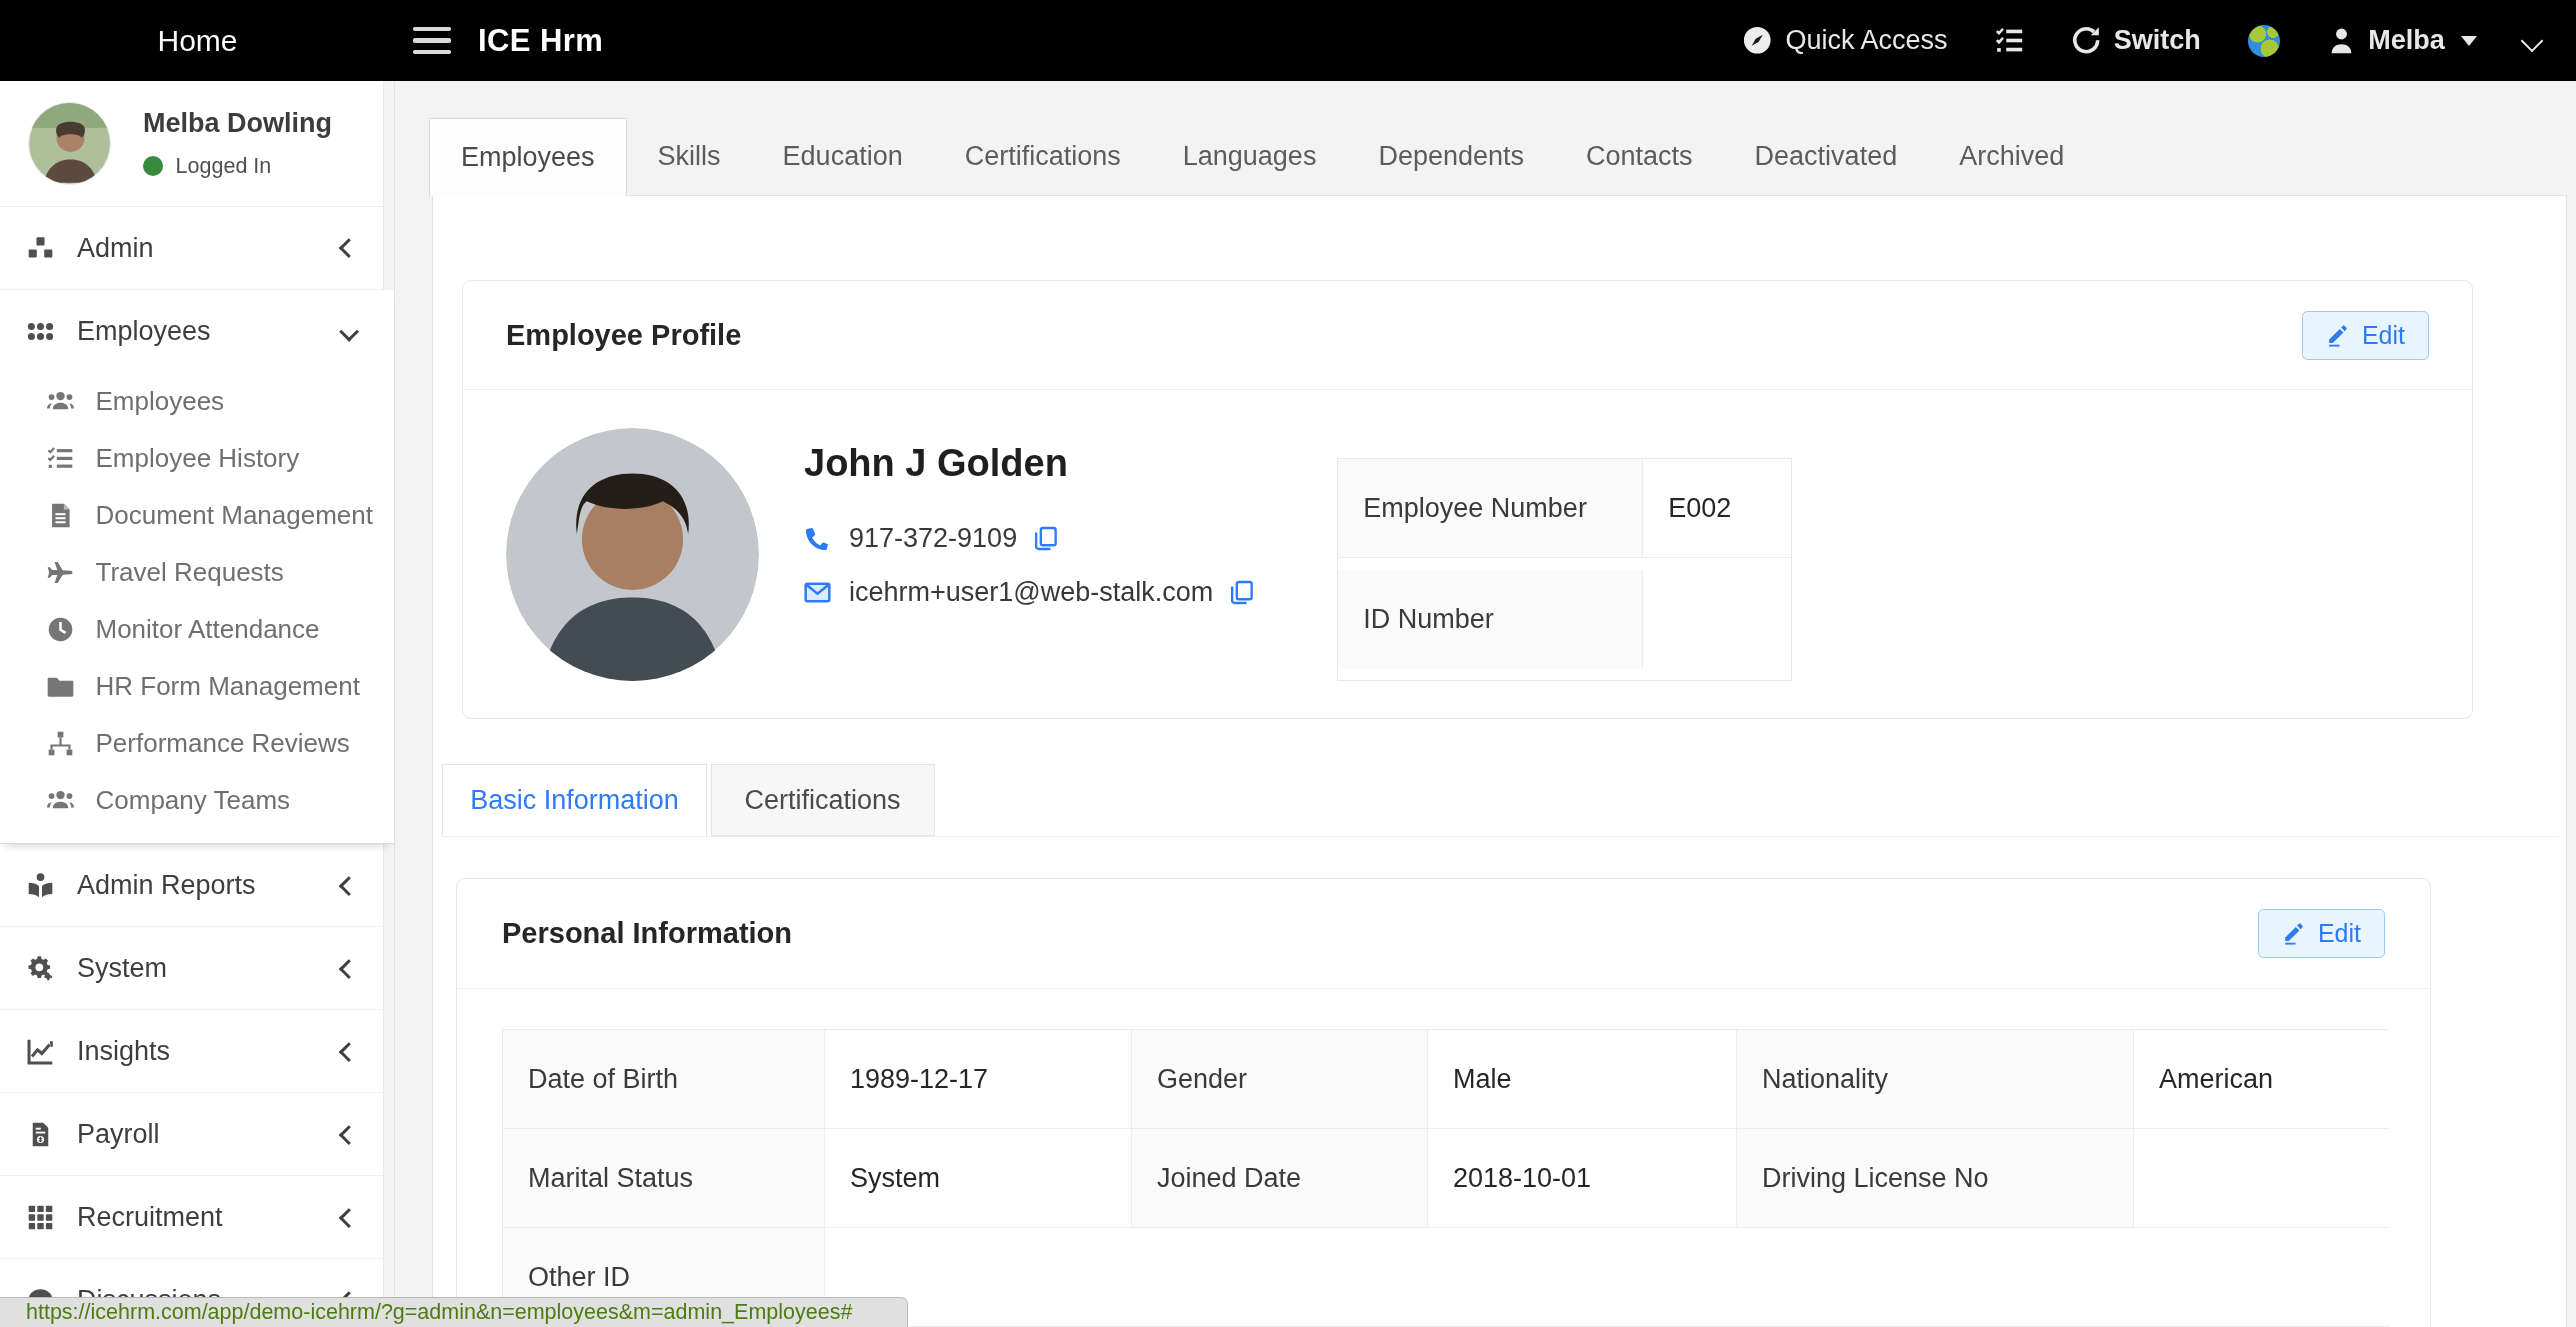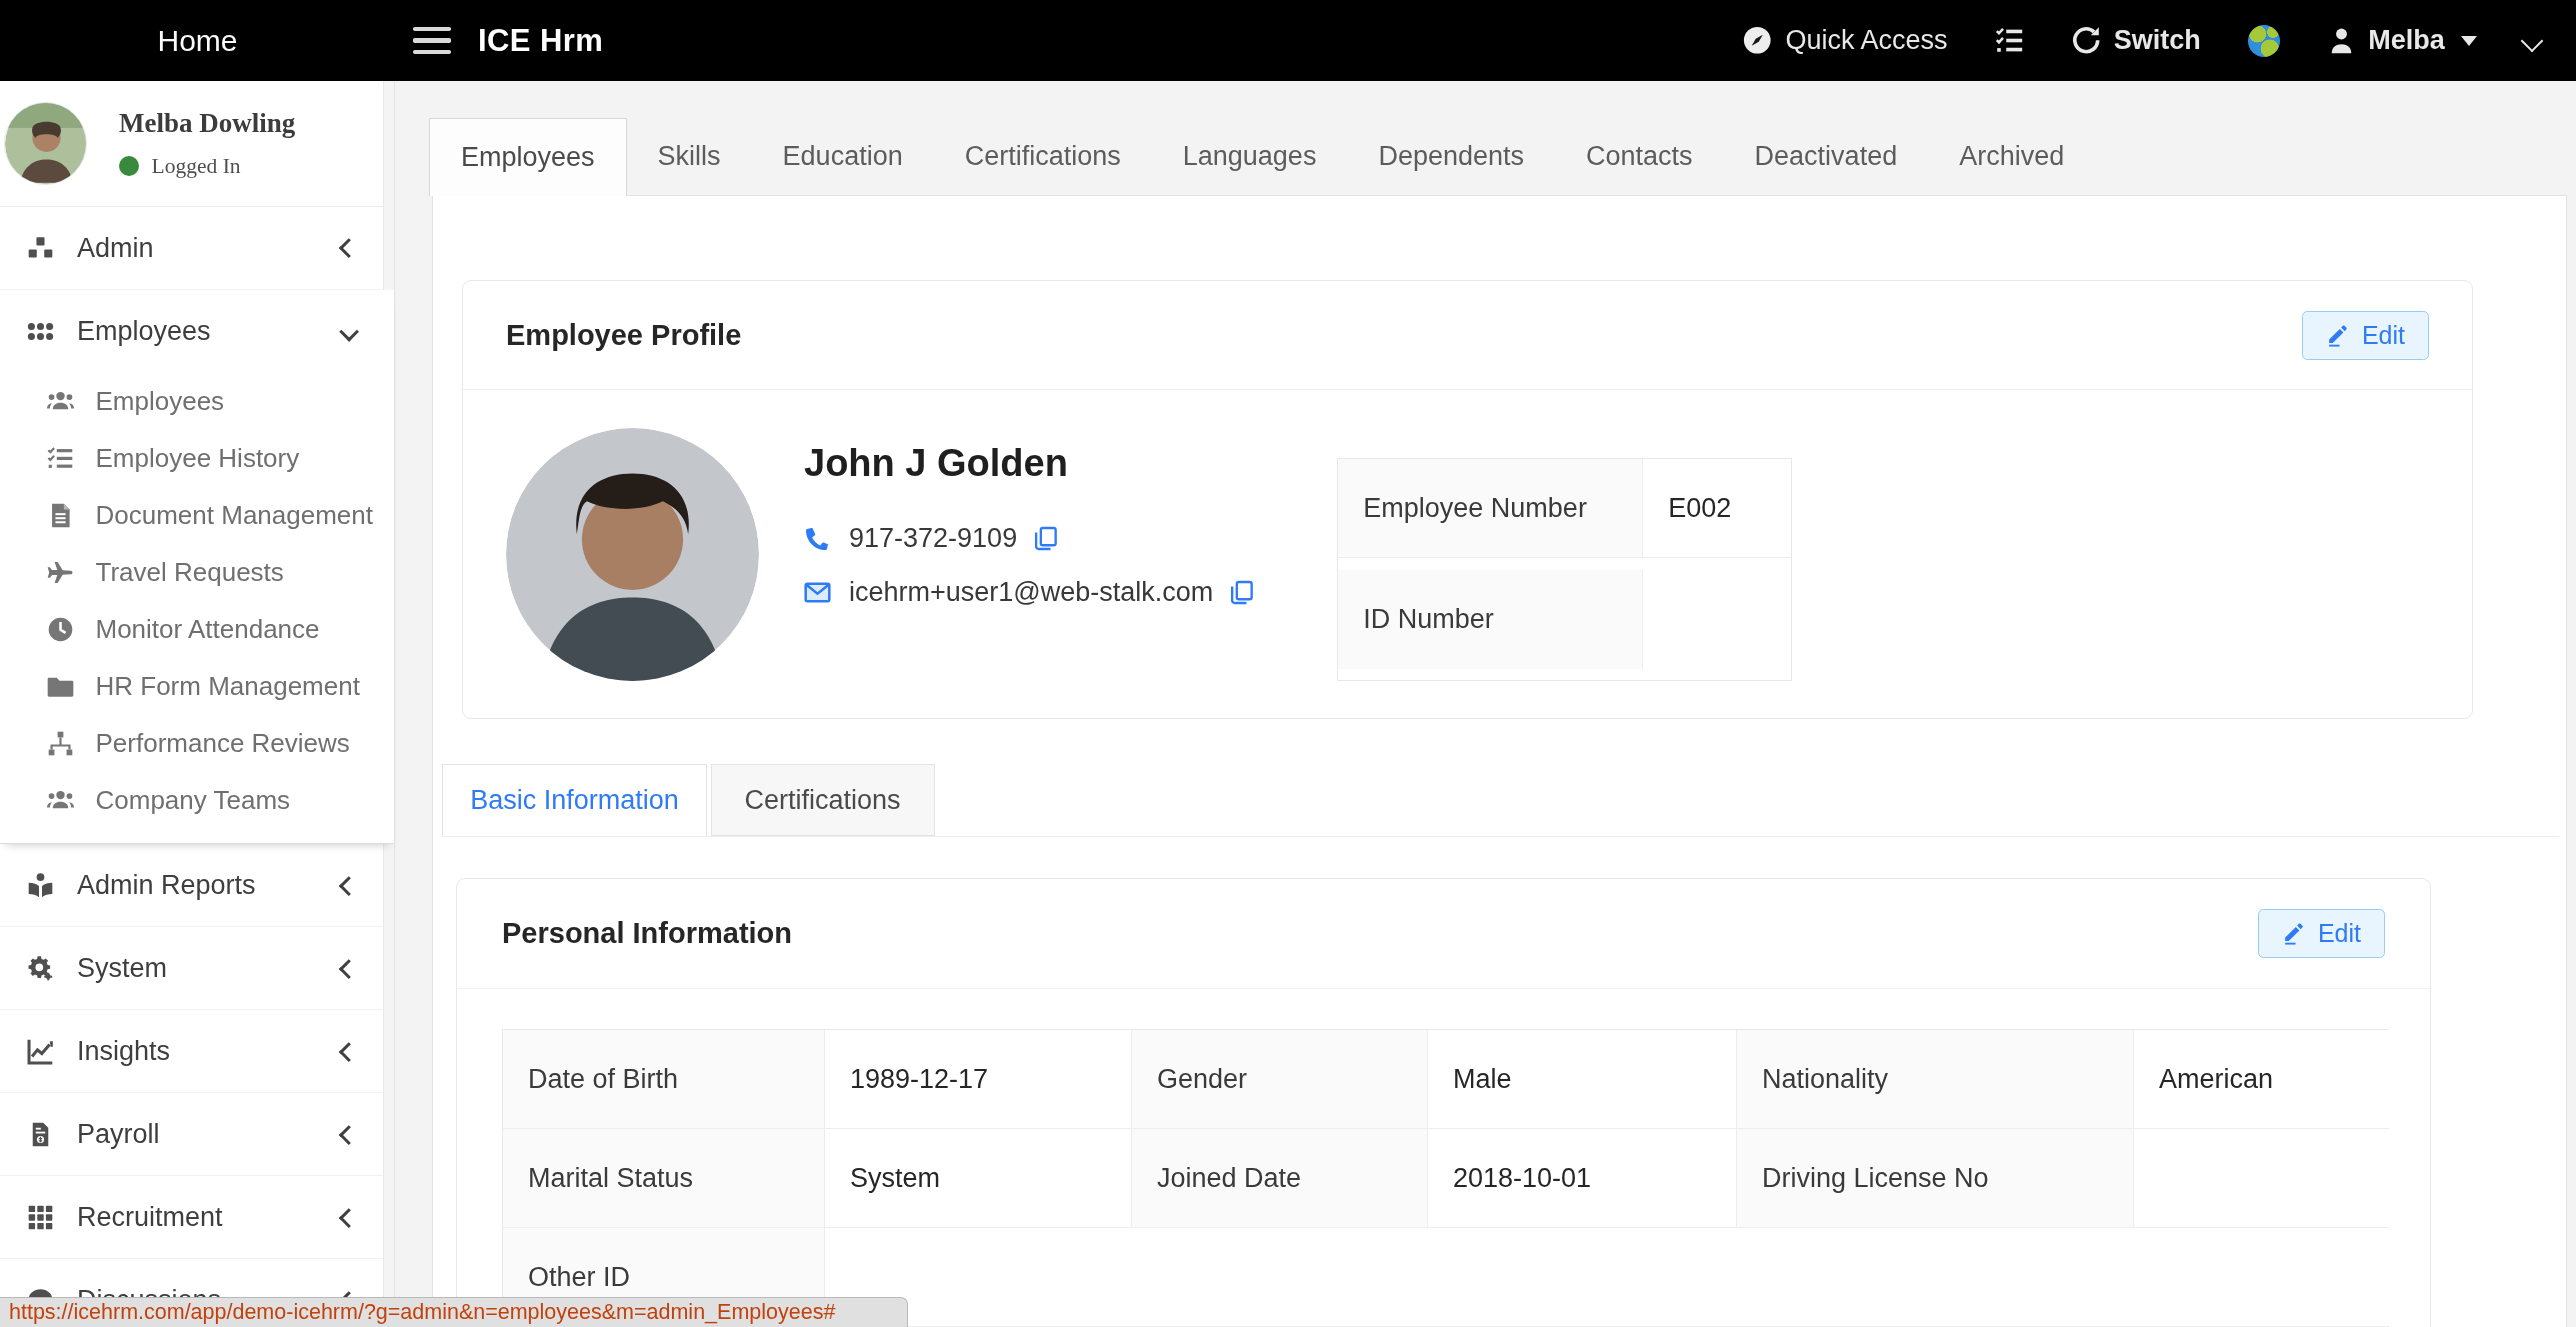--- a/index.html
+++ b/index.html
@@ -25,21 +25,21 @@
   .caret-down { width:0; height:0; border-left:8px solid transparent; border-right:8px solid transparent; border-top:10px solid #e8e8e8; margin-left:3.6px; }
   .chev { display:inline-block; width:13.5px; height:13.5px; border-left:3.6px solid #3f3f3f; border-bottom:3.6px solid #3f3f3f; }
   .chev-left  { transform:rotate(45deg); }
   .chev-down  { transform:rotate(-45deg); }
   .chev-white { border-color:#e8e8e8; width:16px; height:16px; border-width:2.7px; }
   .tb-last { margin-left:50px; margin-right:36px; }
 
   
   .sidebar { position:absolute; left:0; top:81px; width:395px; height:1247px; background:#fff; border-right:0.9px solid #e2e2e2; z-index:20; }
   .sb-scroll { position:absolute; right:0; top:0; bottom:0; width:10.8px; background:#f4f4f4; border-left:0.9px solid #e9e9e9; }
-  .sb-profile { height:126px; display:flex; align-items:center; padding-left:4px; border-bottom:0.9px solid #ececec;font-family:Liberation Serif, serif; }
+  .sb-profile { height:126px; display:flex; align-items:center; padding-left:28px; border-bottom:0.9px solid #ececec; }
   .avatar-sm { width:83px; height:83px; border-radius:50%; overflow:hidden; border:1.8px solid #e6e6e6; flex:0 0 auto; }
   .sb-pinfo { margin-left:32px; }
   .sb-name { font-size:27px; font-weight:700; color:#3c3c3c; }
   .sb-status { display:flex; align-items:center; gap:12.6px; margin-top:14.4px; font-size:21.5px; color:#4f4f4f; }
   .dot-green { width:20px; height:20px; border-radius:50%; background:#3a8a3e; }
   .sb-group { height:83px; display:flex; align-items:center; padding-left:27px; border-bottom:0.9px solid #f1f1f1; cursor:pointer; background:#fff; }
   .sb-group .ico { color:#4f4f4f; }
   .sb-glabel { margin-left:23px; font-size:27px; color:#3e3e3e; }
   .sb-chev { margin-left:auto; margin-right:39px; }
   .sb-open { border-bottom:0.9px solid #dcdcdc; box-shadow:0 7.2px 9px -6.3px rgba(0,0,0,.22); position:relative; z-index:2; background:#fff; }
@@ -88,21 +88,21 @@
   .personal-card { left:23px; top:682px; width:1975px; height:466px; border-radius:9px 9px 0 0; border-bottom:none; }
   .personal-card .card-head { height:110px; padding:0 45px; border-bottom:0.9px solid #f0f0f0; }
   .p-table { margin:40px 42px 0 45px; border:0.9px solid #e9e9e9; border-bottom:none; display:grid; grid-template-columns:322px 307px 296px 309px 397px 255px; }
   .p-table .cell { height:99px; display:flex; align-items:center; padding-left:25px; font-size:27px; border-bottom:0.9px solid #ededed; border-right:0.9px solid #ededed; }
   .p-table .cell.lastcol { border-right:none; }
   .p-table .lbl { background:#fafafa; color:#3a3a3a; }
   .p-table .val { color:#262626; background:#fff; }
   .p-table .span5 { grid-column: span 5; }
 
   
-  .status-tip { position:absolute; left:0; bottom:0; width:908px; height:30.5px; background:#e0e0e0; border:0.9px solid #b9b9b9; border-left:none; border-bottom:none; border-top-right-radius:7.2px; display:flex; align-items:center; padding-left:9px; font-size:21.5px; color:#c2410c; z-index:40; white-space:nowrap; overflow:hidden; }
+  .status-tip { position:absolute; left:0; bottom:0; width:908px; height:30.5px; background:#e0e0e0; border:0.9px solid #b9b9b9; border-left:none; border-bottom:none; border-top-right-radius:7.2px; display:flex; align-items:center; padding-left:26px; font-size:21.5px; color:#4d7c0f; z-index:40; white-space:nowrap; overflow:hidden; }
 </style>
 </head>
 <body>
 
 <div class="screen">
 
   <div class="topbar">
     <div class="tb-home">Home</div>
     <div class="hamburger">
         <span></span>

